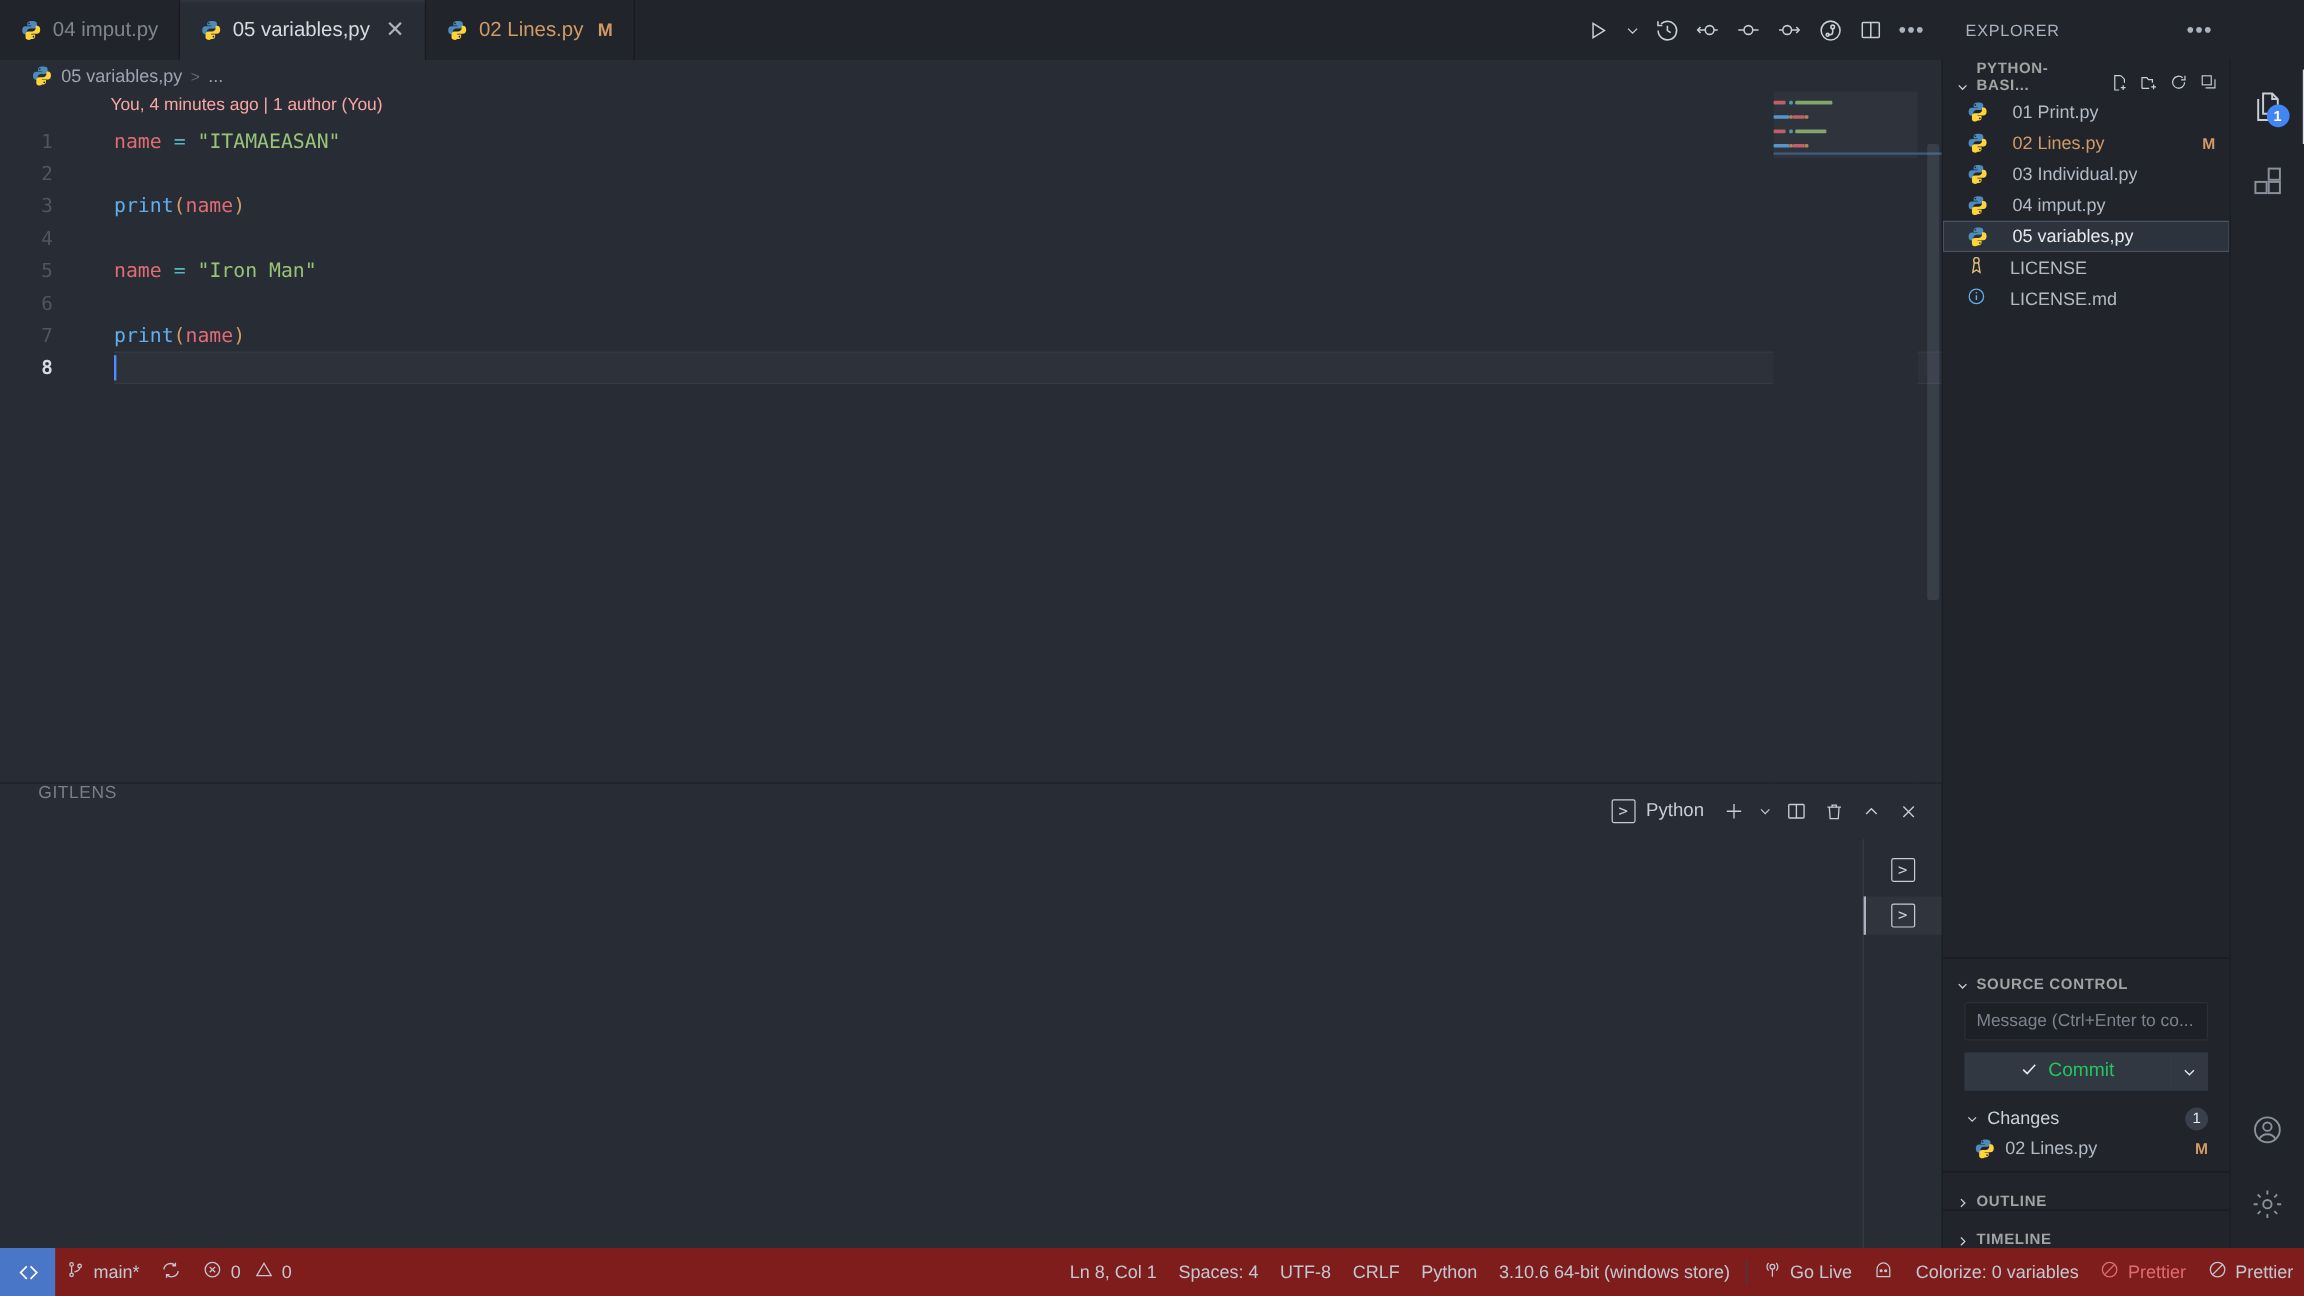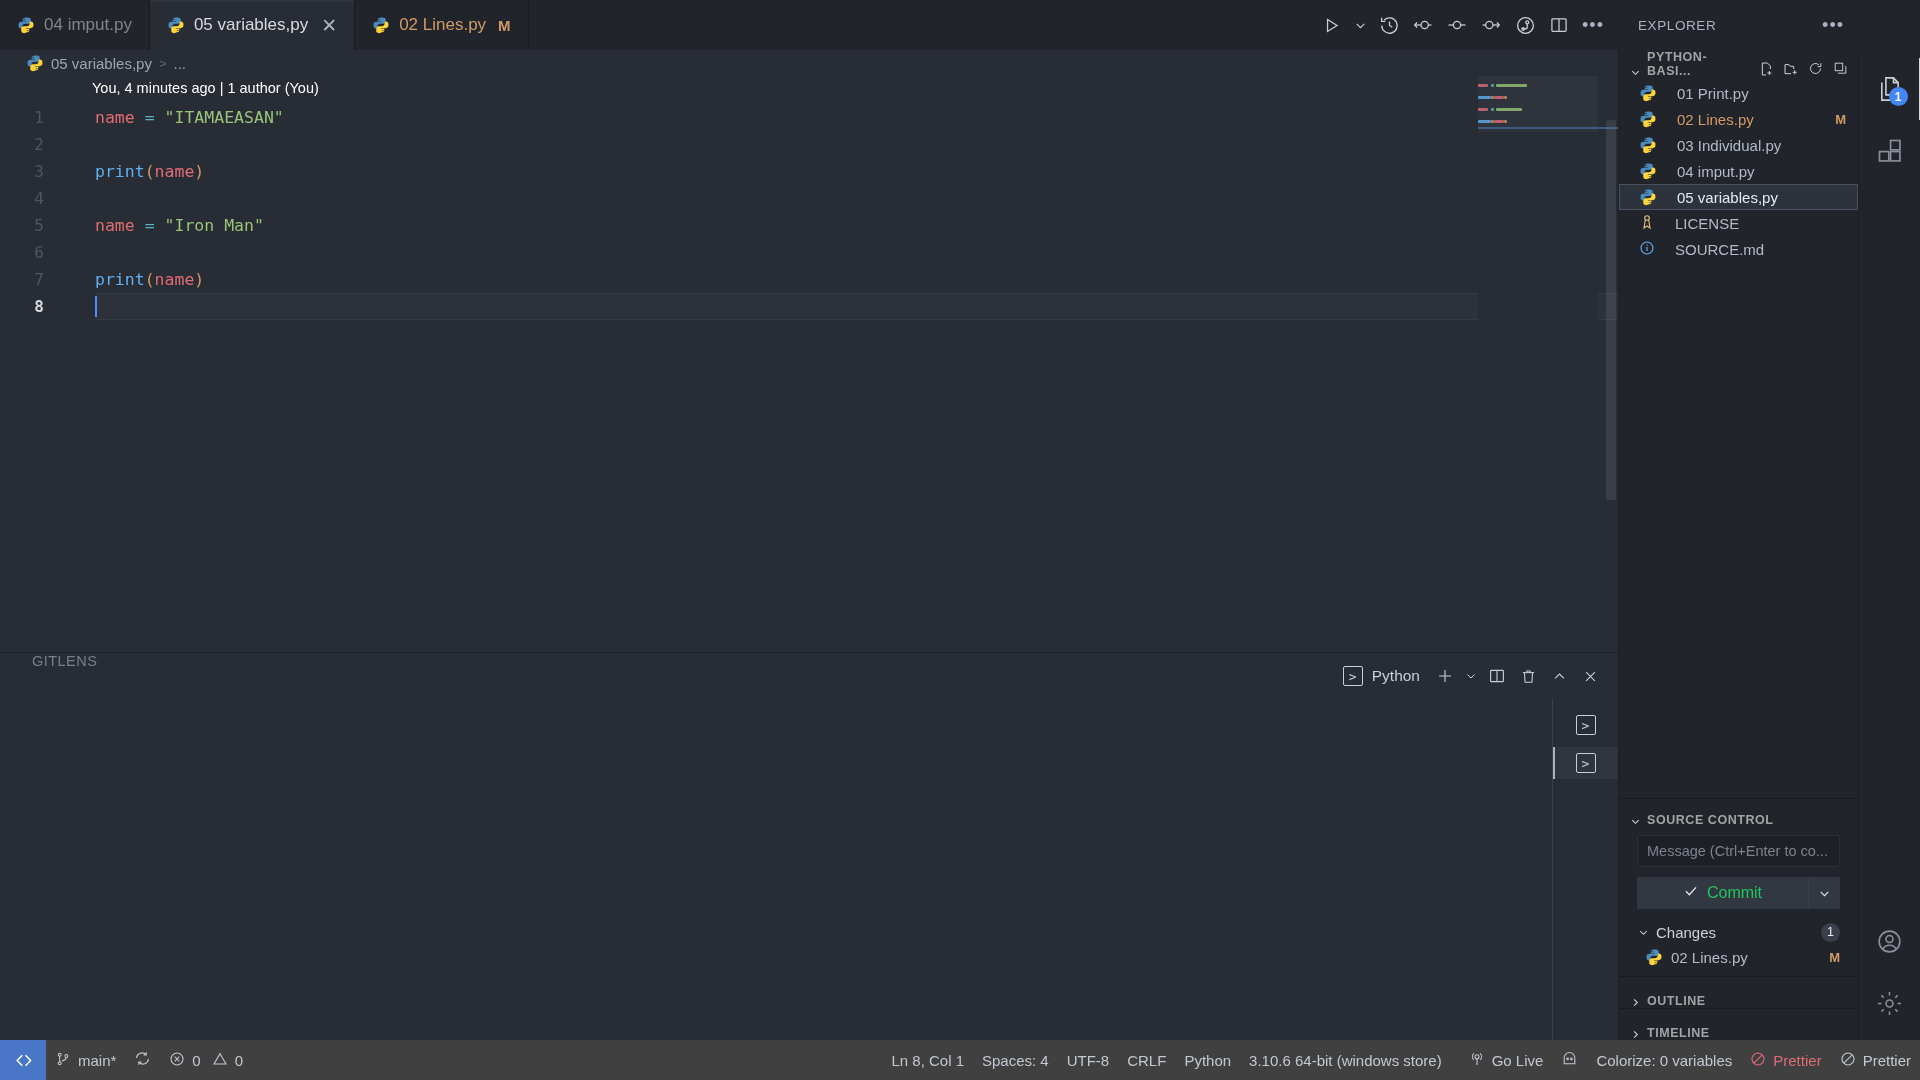--- a/index.html
+++ b/index.html
@@ -64,21 +64,21 @@
   }
   .breadcrumb .sep { color:#636b78; font-size:13px; }
   .breadcrumb .crumb { cursor:pointer; }
 
   
   .code-wrap { position:relative; flex:1 1 auto; overflow:hidden; background:#282c34; }
   .code-area { position:relative; font-family:"DejaVu Sans Mono", monospace; font-size:16.5px; }
 
   .blame-line {
     position:absolute; left:92px; top:4px;
-    font-family:"Liberation Sans", sans-serif; font-size:14.5px; color:#ffffff;
+    font-family:"Liberation Sans", sans-serif; font-size:14.5px; color:#fca5a5;
     white-space:nowrap;
   }
   .line-row { position:relative; height:27px; display:flex; align-items:center; }
   .ln {
     width:62px; flex:0 0 62px; text-align:right; padding-right:18px;
     color:#4e5666; font-size:16px; font-family:"DejaVu Sans Mono", monospace;
   }
   .line-row.current .ln { color:#d7dae0; font-weight:bold; }
   .line-row.current .code-hl {
     position:absolute; left:95px; right:0; top:0; bottom:0;
@@ -233,21 +233,21 @@
   }
   .ab-badge {
     position:absolute; right:13px; bottom:14px; min-width:19px; height:19px; border-radius:10px;
     background:#4285f4; color:#fff; font-size:12px; display:flex; align-items:center;
     justify-content:center; padding:0 5px; font-weight:bold;
   }
   .ab-spacer { flex:1 1 auto; }
 
   
   .statusbar {
-    flex:0 0 40px; height:40px; display:flex; align-items:flex-start; background:#404040;
+    flex:0 0 40px; height:40px; display:flex; align-items:flex-start; background:#7f1d1d;
     font-size:15px; color:#c2c8d2;
   }
   .sb-remote {
     width:46px; height:40px; background:#4a76c8; display:flex; align-items:center;
     justify-content:center; cursor:pointer;
   }
   .sb-item {
     height:40px; display:flex; align-items:center; gap:7px; padding:0 9px; cursor:pointer;
     white-space:nowrap;
   }
@@ -591,21 +591,21 @@
     <path d="M9.4 9 7.5 21l4.5-3 4.5 3L14.6 9" fill="none" stroke="#e5c07b" stroke-width="1.7"></path>
   </svg></span>
                 <span class="fname">LICENSE</span>
               </div>
               <div class="file-row">
                 <span><svg width="16" height="16" viewBox="0 0 24 24">
     <circle cx="12" cy="12" r="9" fill="none" stroke="#61afef" stroke-width="1.6"></circle>
     <path d="M12 10.5v6" stroke="#61afef" stroke-width="1.8" fill="none"></path>
     <circle cx="12" cy="7.4" r="1.05" fill="#61afef"></circle>
   </svg></span>
-                <span class="fname">SOURCE.md</span>
+                <span class="fname">LICENSE.md</span>
               </div>
             </div>
         </div>
       </div>
 
       <div>
         <div class="sec-head">
           <span class="chev">
             <svg width="11" height="11" viewBox="0 0 24 24" fill="none" stroke="#cbd1da" stroke-width="2.4">
                 <path d="M5 9l7 7 7-7"></path>

